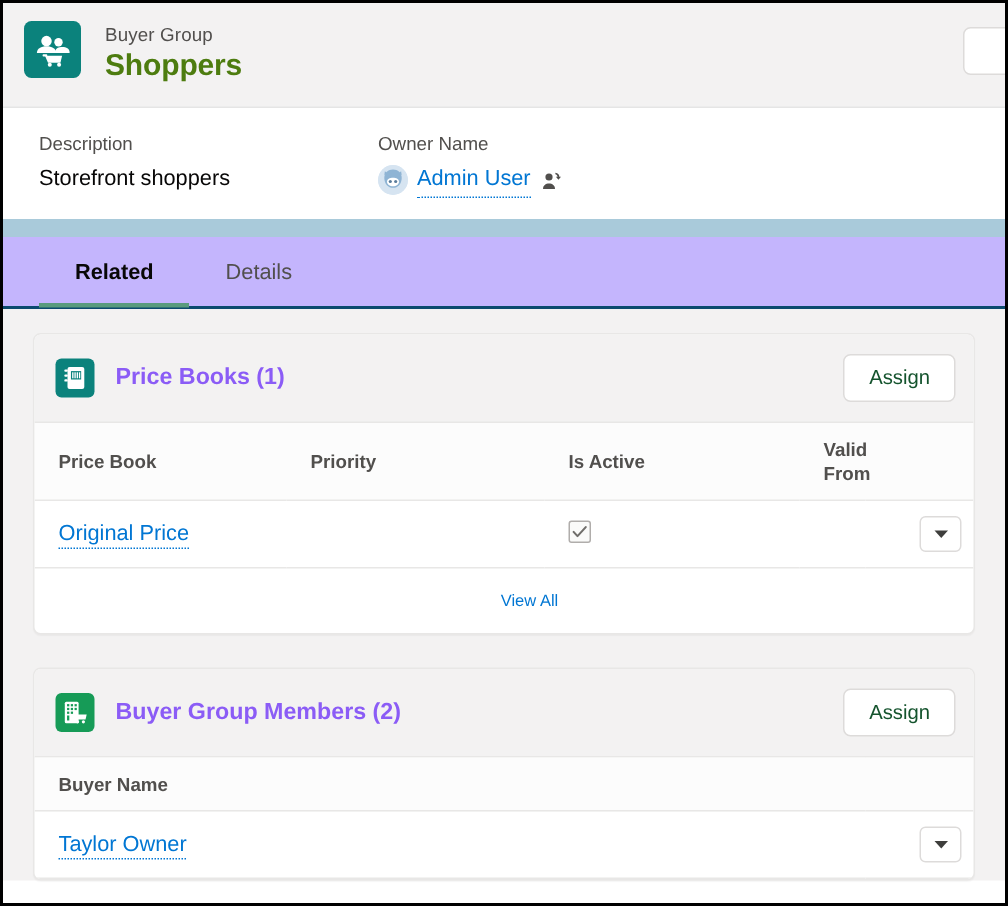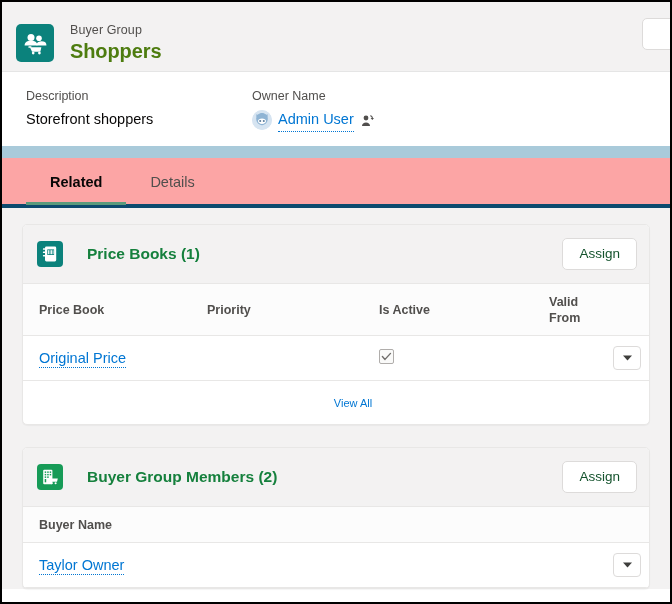--- a/index.html
+++ b/index.html
@@ -28,21 +28,21 @@
 
   
   .record-header {
     position: relative;
     background: #f3f2f2;
     border-bottom: 1px solid #e5e5e5;
     height: 70px;
     box-sizing: border-box;
     padding: 12px 16px 0 14px;
     display: flex;
-    align-items: center;
+    align-items: flex-start;
   }
   .entity-icon {
     width: 38px;
     height: 38px;
     border-radius: 5px;
     background: #0b827c;
     flex: 0 0 auto;
     position: relative;
     display: flex;
     align-items: center;
@@ -130,23 +130,23 @@
   }
 
   
   .blue-band {
     height: 12px;
     background: #a9cada;
   }
 
   
   .tabs-wrap {
-    background: #fca5a5;
+    background: #c4b5fd;
     padding: 0 0 0 24px;
-    border-bottom: 4px solid #0c4a6e;
+    border-bottom: 2px solid #0c4a6e;
   }
   .tabs {
     display: flex;
     gap: 0;
   }
   .tab {
     font-size: 14.5px;
     color: #514f4d;
     padding: 14px 24px 10px 24px;
     line-height: 20px;
@@ -191,22 +191,22 @@
     flex: 0 0 auto;
     display: flex;
     align-items: center;
     justify-content: center;
   }
   .card-icon.teal { background: #0b827c; }
   .card-icon.green { background: #169b57; }
   .card-title {
     font-size: 15.5px;
     font-weight: bold;
-    color: #15803d;
-    margin-left: 24px;
+    color: #8b5cf6;
+    margin-left: 14px;
     flex: 1 1 auto;
     line-height: 20px;
   }
   .btn-neutral {
     background: #ffffff;
     border: 1px solid #dddbda;
     border-radius: 5px;
     font-size: 13.5px;
     color: #14532d;
     padding: 0 16px;

